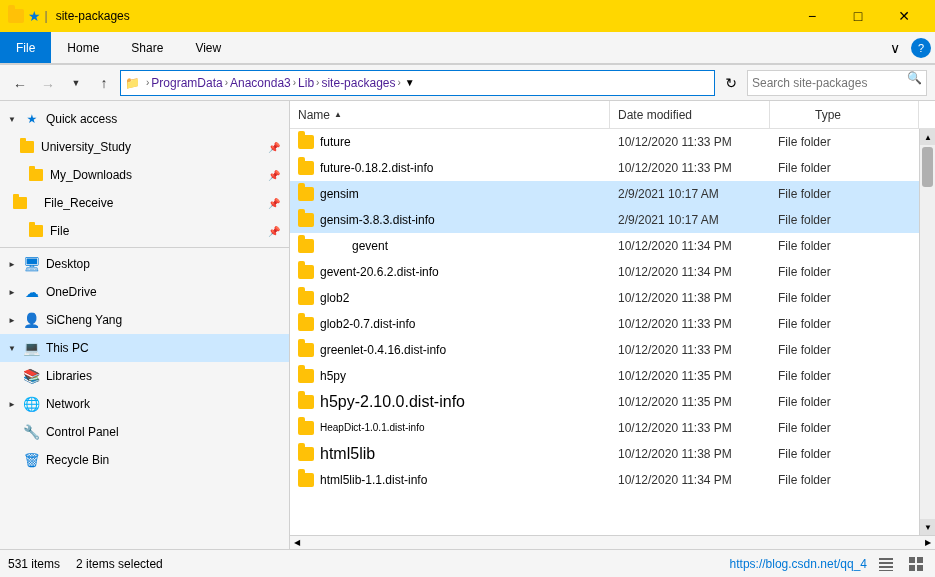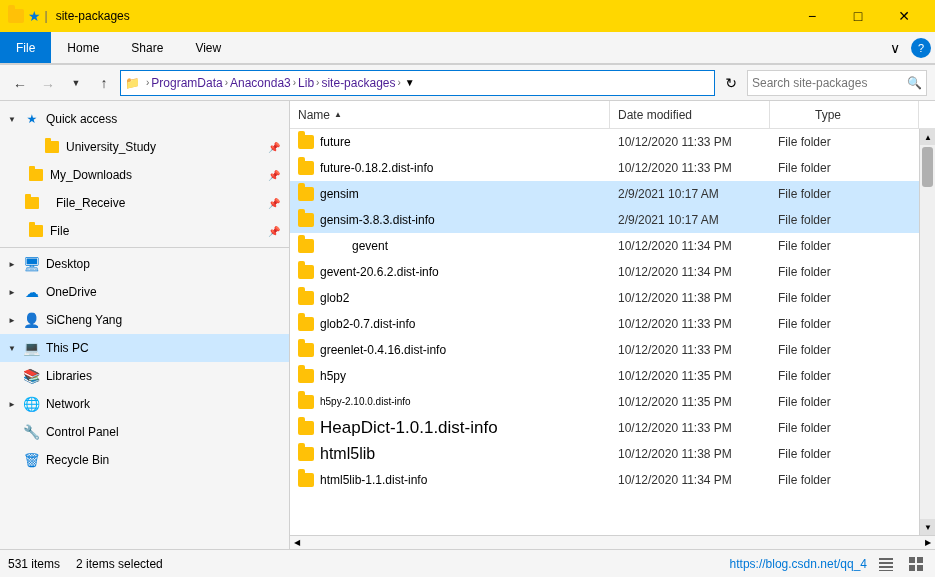--- a/index.html
+++ b/index.html
@@ -73,21 +73,21 @@
       width: 24px; height: 24px; display: flex; align-items: center; justify-content: center;
       font-size: 14px; color: #333;
     }
     .nav-btn:disabled { color: #aaa; cursor: default; }
     .address-path { display: flex; align-items: center; gap: 2px; flex: 1; height: 26px; border: 1px solid #0078d7; background: white; padding: 0 4px; }
     .path-part { color: #4c1d95; font-size: 12px; cursor: pointer; }
     .path-sep { color: #666; font-size: 10px; }
     .address-dropdown { background: transparent; border: none; cursor: pointer; font-size: 10px; padding: 0 2px; }
     .refresh-btn { background: transparent; border: none; cursor: pointer; font-size: 14px; width: 24px; height: 24px; display: flex; align-items: center; justify-content: center; }
     .search-box {
-      display: flex; align-items: center;
+      display: flex; 
       border: 1px solid #d0d0d0; background: white;
       height: 26px; width: 180px;
       padding: 0 4px;
     }
     .search-box input {
       border: none; outline: none; font-size: 12px; flex: 1; background: transparent;
     }
 
     
     .main-container {
@@ -298,39 +298,39 @@
 <div class="main-container">
 
   <div class="sidebar">
 
     <div class="sidebar-section">
       <div class="sidebar-item">
         <span class="expand-arrow">▼</span>
         <span class="sidebar-icon icon-quickaccess">★</span>
         <span class="sidebar-label">Quick access</span>
       </div>
-      <div class="sidebar-item" style="padding-left:44px;justify-content:flex-end;">
+      <div class="sidebar-item" style="padding-left:19px;justify-content:flex-end;">
         <span class="sidebar-icon">
           <span style="display:inline-block;width:14px;height:12px;background:#ffc107;border-radius:0 1px 1px 1px;position:relative;">
             <span style="position:absolute;top:-3px;left:0;width:6px;height:3px;background:#ffc107;border-radius:1px 1px 0 0;display:block;"></span>
           </span>
         </span>
         <span class="sidebar-label">University_Study</span>
         <span class="pin-icon">📌</span>
       </div>
       <div class="sidebar-item" style="padding-left:28px;">
         <span class="sidebar-icon">
           <span style="display:inline-block;width:14px;height:12px;background:#ffc107;border-radius:0 1px 1px 1px;position:relative;">
             <span style="position:absolute;top:-3px;left:0;width:6px;height:3px;background:#ffc107;border-radius:1px 1px 0 0;display:block;"></span>
           </span>
         </span>
         <span class="sidebar-label">My_Downloads</span>
         <span class="pin-icon">📌</span>
       </div>
-      <div class="sidebar-item" style="padding-left:24px;gap:16px;">
+      <div class="sidebar-item" style="padding-left:12px;gap:16px;">
         <span class="sidebar-icon">
           <span style="display:inline-block;width:14px;height:12px;background:#ffc107;border-radius:0 1px 1px 1px;position:relative;">
             <span style="position:absolute;top:-3px;left:0;width:6px;height:3px;background:#ffc107;border-radius:1px 1px 0 0;display:block;"></span>
           </span>
         </span>
         <span class="sidebar-label">File_Receive</span>
         <span class="pin-icon">📌</span>
       </div>
       <div class="sidebar-item" style="padding-left:28px;">
         <span class="sidebar-icon">
@@ -489,29 +489,29 @@
     <div class="file-cell file-cell-name">
       <span class="folder-icon-small"></span>
       <span style="font-size:12px;">h5py</span>
     </div>
     <div class="file-cell file-cell-date">10/12/2020 11:35 PM</div>
     <div class="file-cell file-cell-type">File folder</div>
   </div>
           <div class="file-row">
     <div class="file-cell file-cell-name">
       <span class="folder-icon-small"></span>
-      <span style="font-size:10px;">h5py-2.10.0.dist-info</span>
+      <span style="font-size:16px;">h5py-2.10.0.dist-info</span>
     </div>
     <div class="file-cell file-cell-date">10/12/2020 11:35 PM</div>
     <div class="file-cell file-cell-type">File folder</div>
   </div>
           <div class="file-row">
     <div class="file-cell file-cell-name">
       <span class="folder-icon-small"></span>
-      <span style="font-size:17px;">HeapDict-1.0.1.dist-info</span>
+      <span style="font-size:10px;">HeapDict-1.0.1.dist-info</span>
     </div>
     <div class="file-cell file-cell-date">10/12/2020 11:33 PM</div>
     <div class="file-cell file-cell-type">File folder</div>
   </div>
           <div class="file-row">
     <div class="file-cell file-cell-name">
       <span class="folder-icon-small"></span>
       <span style="font-size:16px;">html5lib</span>
     </div>
     <div class="file-cell file-cell-date">10/12/2020 11:38 PM</div>

